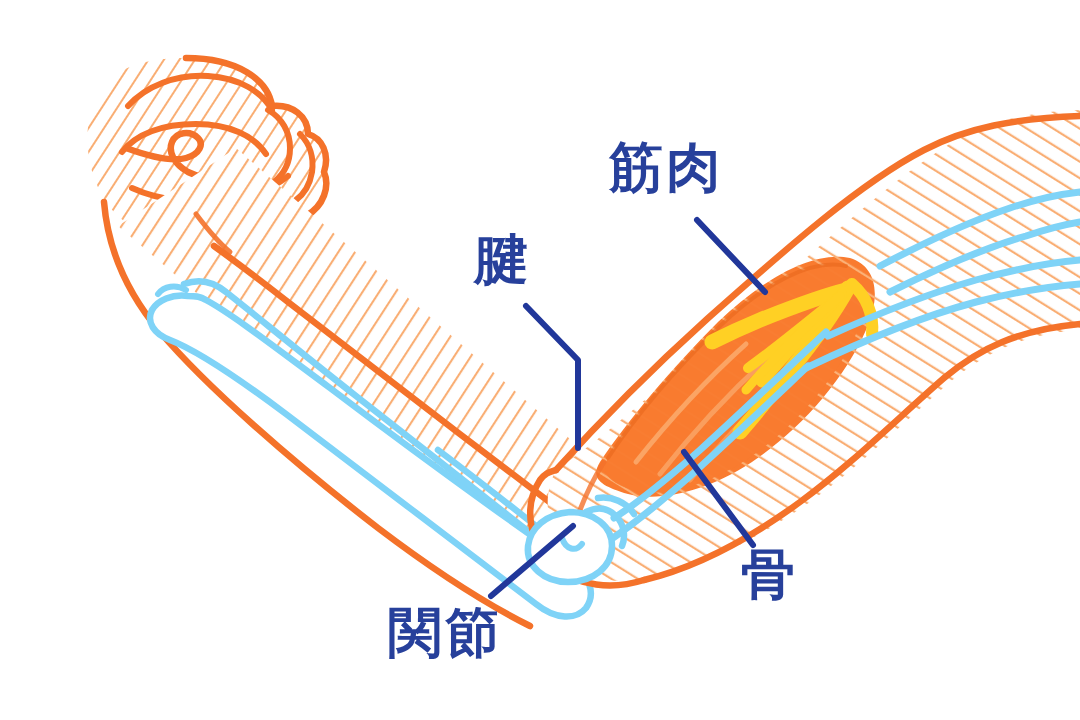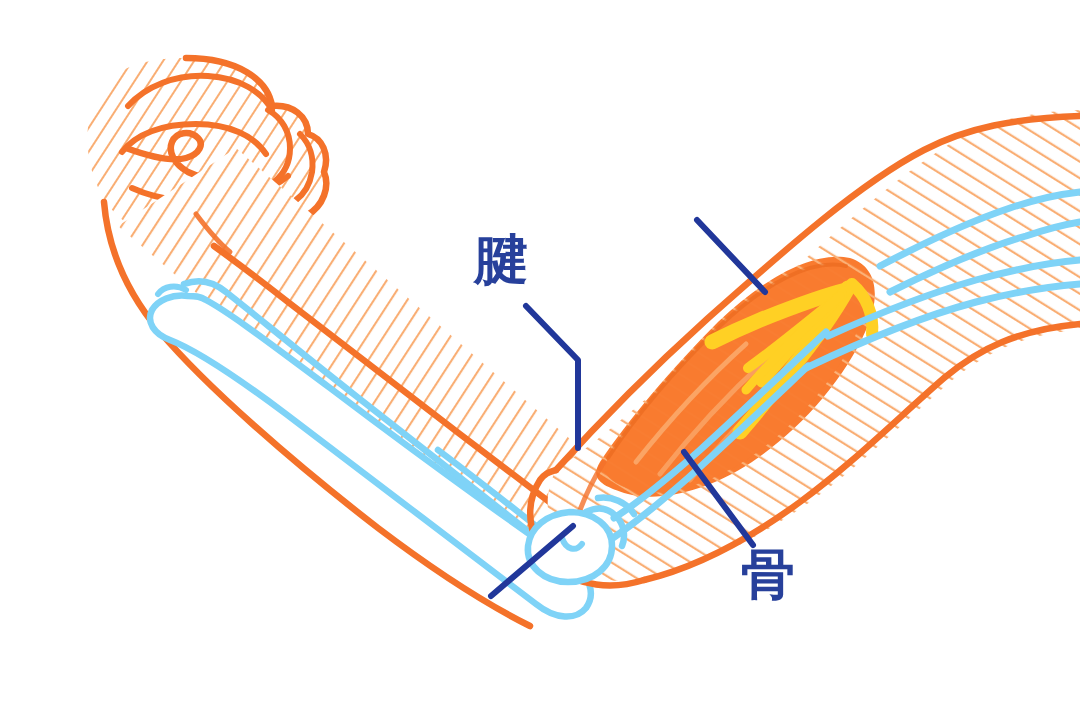--- a/index.html
+++ b/index.html
@@ -298,19 +298,21 @@
     </g>
 
     <g>
       <line x1="697" y1="220" x2="765" y2="292" stroke="#21379A" stroke-width="6" stroke-linecap="round"></line>
       <polyline points="526,306 578,360 578,448" fill="none" stroke="#21379A" stroke-width="6" stroke-linecap="round" stroke-linejoin="round"></polyline>
       <line x1="684" y1="452" x2="753" y2="545" stroke="#21379A" stroke-width="6" stroke-linecap="round"></line>
       <line x1="573" y1="526" x2="491" y2="596" stroke="#21379A" stroke-width="6" stroke-linecap="round"></line>
     </g>
   </svg>
 
+  <div class="label-text" id="label-muscle">筋肉</div>
 
   <div class="label-text" id="label-tendon">腱</div>
 
   <div class="label-text" id="label-bone">骨</div>
 
+  <div class="label-text" id="label-joint">関節</div>
 
 </div>
 
 </body></html>

